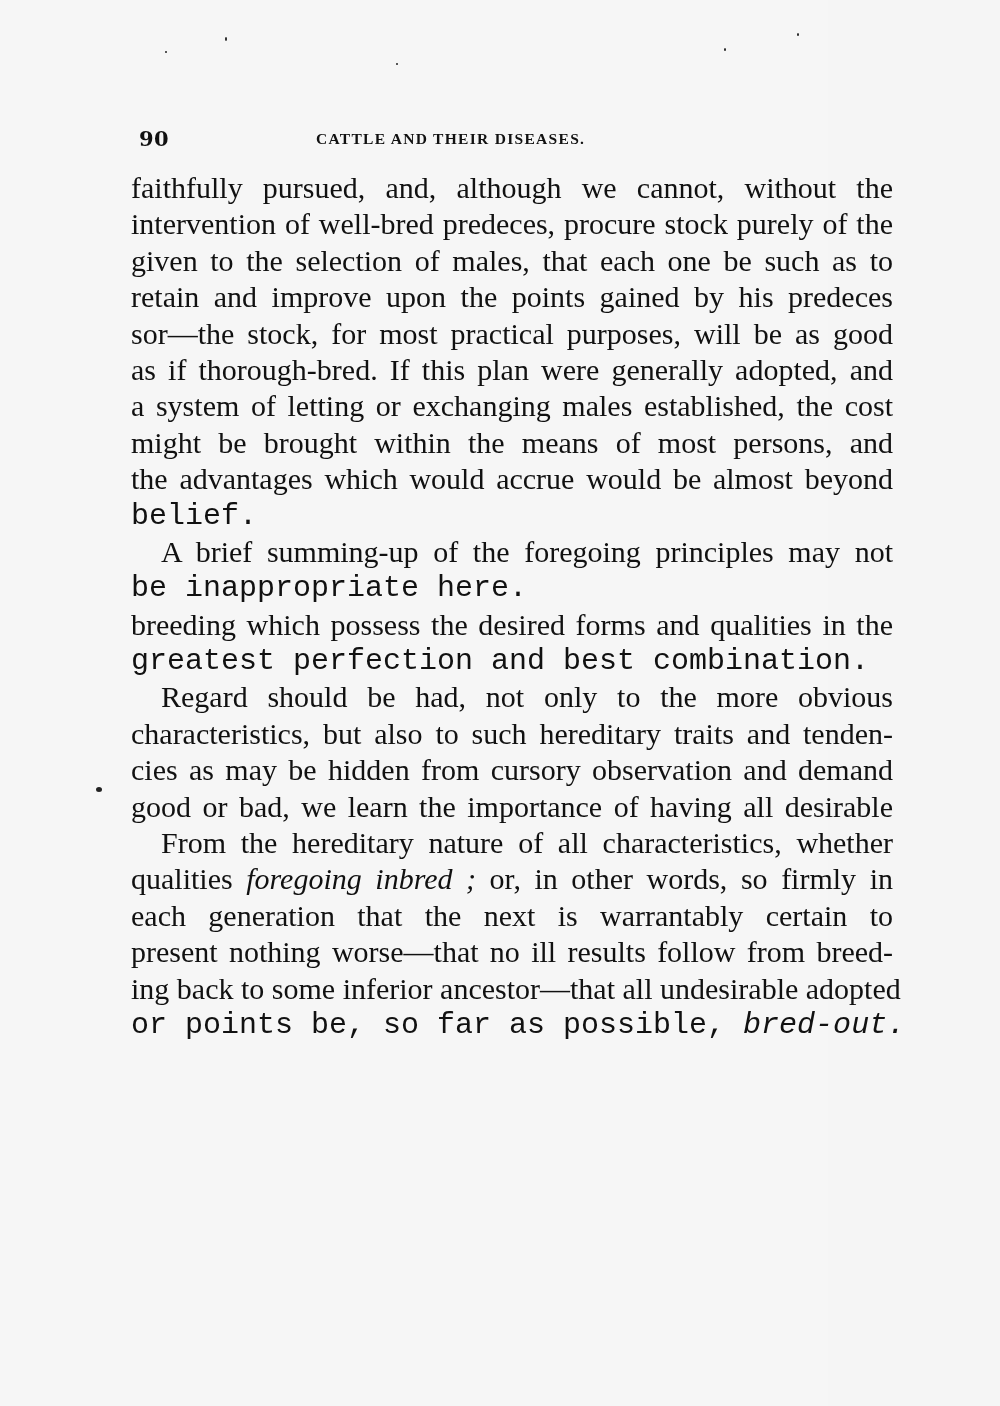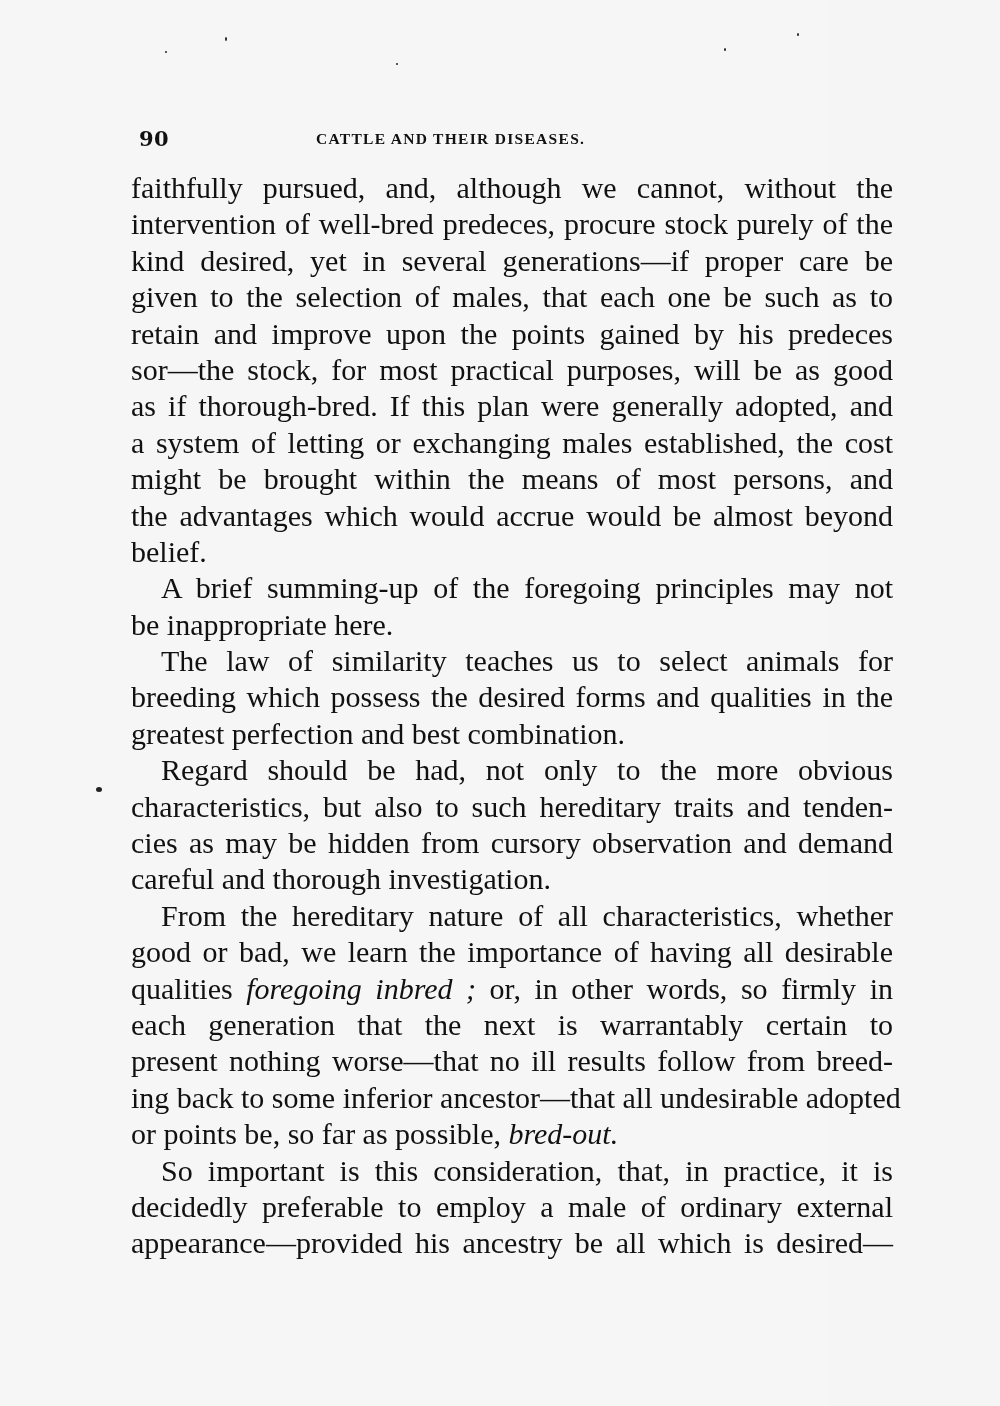--- a/index.html
+++ b/index.html
@@ -58,20 +58,21 @@
       line-height: 36.4px;
       font-family: "Liberation Serif", serif;
       font-size: 30px;
       white-space: nowrap;
       text-align: justify;
       text-align-last: justify;
       display: block;
     }
     .line.last {
       text-align-last: left;
+      font-family: Liberation Mono, monospace;
     }
     .line.indent {
       padding-left: 30px;
     }
     em {
       font-style: italic;
     }
     .speck {
       position: absolute;
       background: #222;
@@ -86,64 +87,56 @@
   <div class="header">
     <span class="page-number">90</span>
     <span class="running-title">CATTLE AND THEIR DISEASES.</span>
   </div>
 
   <div class="body-text">
 
     <div>
       <span class="line">faithfully pursued, and, although we cannot, without the</span>
       <span class="line">intervention of well-bred predeces, procure stock purely of the</span>
-      <span class="line">kind desired, yet in several generations—if proper care be</span>
       <span class="line">given to the selection of males, that each one be such as to</span>
       <span class="line">retain and improve upon the points gained by his predeces</span>
       <span class="line">sor—the stock, for most practical purposes, will be as good</span>
       <span class="line">as if thorough-bred.   If this plan were generally adopted, and</span>
       <span class="line">a system of letting or exchanging males established, the cost</span>
       <span class="line">might be brought within the means of most persons, and</span>
       <span class="line">the advantages which would accrue would be almost beyond</span>
       <span class="line last">belief.</span>
     </div>
 
     <div>
       <span class="line indent">A brief summing-up of the foregoing principles may not</span>
       <span class="line last">be inappropriate here.</span>
     </div>
 
     <div>
-      <span class="line indent">The law of similarity teaches us to select animals for</span>
       <span class="line">breeding which possess the desired forms and qualities in the</span>
       <span class="line last">greatest perfection and best combination.</span>
     </div>
 
     <div>
       <span class="line indent">Regard should be had, not only to the more obvious</span>
       <span class="line">characteristics, but also to such hereditary traits and tenden-</span>
       <span class="line">cies as may be hidden from cursory observation and demand</span>
-      <span class="line last">careful and thorough investigation.</span>
     </div>
 
     <div>
+      <span class="line">good or bad, we learn the importance of having all desirable</span>
       <span class="line indent">From the hereditary nature of all characteristics, whether</span>
-      <span class="line">good or bad, we learn the importance of having all desirable</span>
       <span class="line"><span>qualities </span><em>foregoing inbred ;</em><span> or, in other words, so firmly in</span></span>
       <span class="line">each generation that the next is warrantably certain to</span>
       <span class="line">present nothing worse—that no ill results follow from breed-</span>
       <span class="line">ing back to some inferior ancestor—that all undesirable adopted</span>
       <span class="line last"><span>or points be, so far as possible, </span><em>bred-out.</em><span></span></span>
     </div>
 
-    <div>
-      <span class="line indent">So important is this consideration, that, in practice, it is</span>
-      <span class="line">decidedly preferable to employ a male of ordinary external</span>
-      <span class="line">appearance—provided his ancestry be all which is desired—</span>
-    </div>
 
   </div>
 
   <div class="speck" style="left:96px;top:787px;width:6px;height:5px;"></div>
   <div class="speck" style="left:225px;top:37px;width:2px;height:4px;"></div>
   <div class="speck" style="left:165px;top:51px;width:2px;height:2px;"></div>
   <div class="speck" style="left:396px;top:63px;width:2px;height:2px;"></div>
   <div class="speck" style="left:797px;top:33px;width:2px;height:3px;"></div>
   <div class="speck" style="left:724px;top:48px;width:2px;height:3px;"></div>
 </div>

